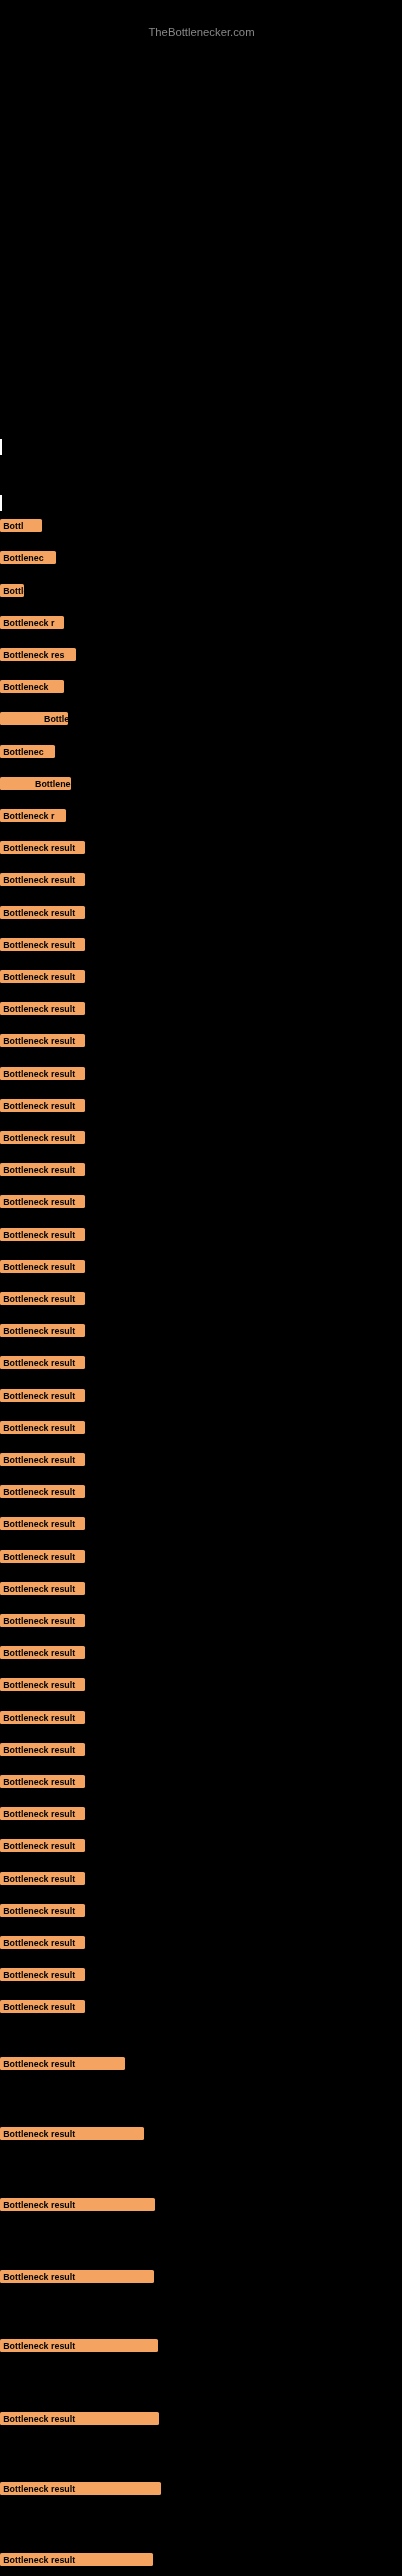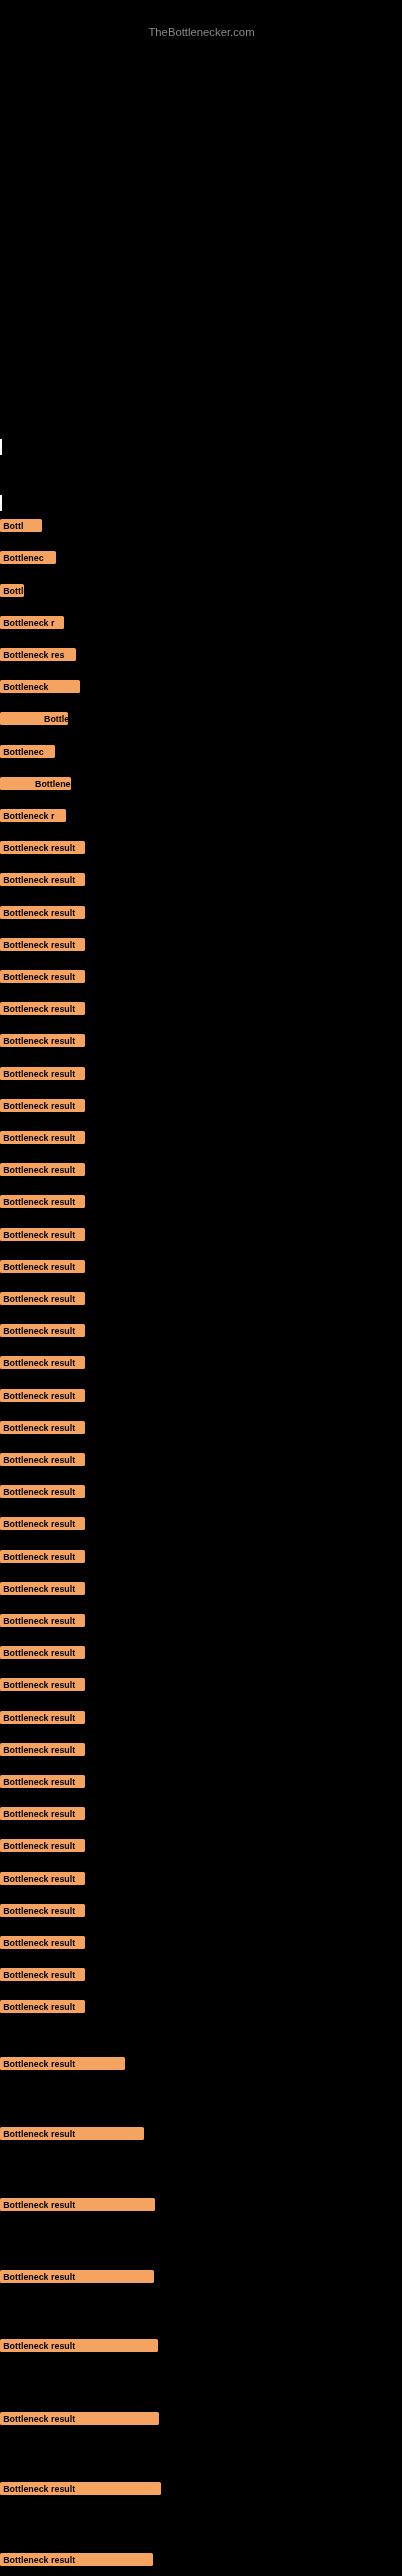--- a/index.html
+++ b/index.html
@@ -60,21 +60,21 @@
 
 <div class="content-area">
   <div class="site-title">TheBottlenecker.com</div>
 <div class="cursor-line" style="top: 419px;"></div>
     <div class="cursor-line" style="top: 475px;"></div>
     <div class="bottleneck-label" style="top: 499px; left: 0px; width: 42px;">Bottl</div>
     <div class="bottleneck-label" style="top: 531px; left: 0px; width: 56px;">Bottlenec</div>
     <div class="bottleneck-label" style="top: 564px; left: 0px; width: 24px;">Bottler</div>
     <div class="bottleneck-label" style="top: 596px; left: 0px; width: 64px;">Bottleneck r</div>
     <div class="bottleneck-label" style="top: 628px; left: 0px; width: 76px;">Bottleneck res</div>
-    <div class="bottleneck-label" style="top: 660px; left: 0px; width: 80px;">Bottleneck</div>
+    <div class="bottleneck-label" style="top: 660px; left: 0px; width: 64px;">Bottleneck</div>
     <div class="bottleneck-label" style="top: 692px; left: 0px; width: 68px; padding-left: 44px;">Bottleneck re</div>
     <div class="bottleneck-label" style="top: 725px; left: 0px; width: 55px;">Bottlenec</div>
     <div class="bottleneck-label" style="top: 757px; left: 0px; width: 71px; padding-left: 35px;">Bottleneck resu</div>
     <div class="bottleneck-label" style="top: 789px; left: 0px; width: 66px;">Bottleneck r</div>
     <div class="bottleneck-label" style="top: 821px; left: 0px; width: 85px;">Bottleneck result</div>
     <div class="bottleneck-label" style="top: 853px; left: 0px; width: 85px;">Bottleneck result</div>
     <div class="bottleneck-label" style="top: 886px; left: 0px; width: 85px;">Bottleneck result</div>
     <div class="bottleneck-label" style="top: 918px; left: 0px; width: 85px;">Bottleneck result</div>
     <div class="bottleneck-label" style="top: 950px; left: 0px; width: 85px;">Bottleneck result</div>
     <div class="bottleneck-label" style="top: 982px; left: 0px; width: 85px;">Bottleneck result</div>

